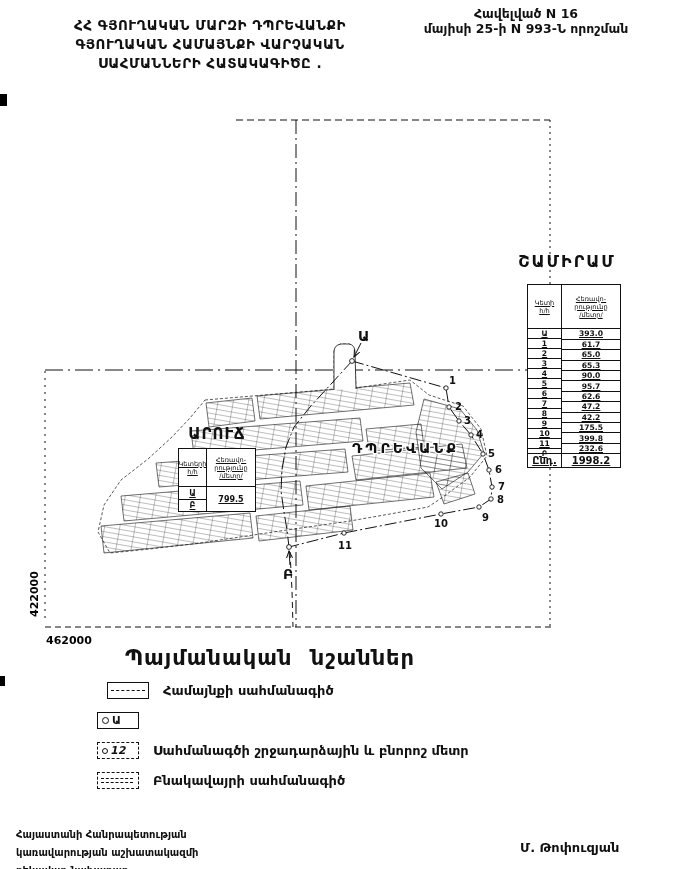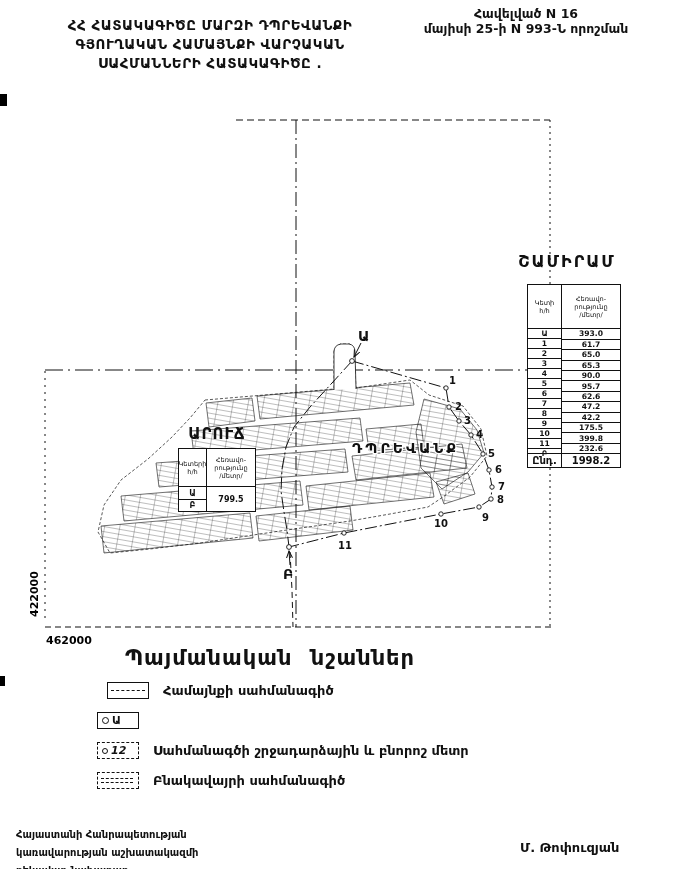--- a/index.html
+++ b/index.html
@@ -12,21 +12,21 @@
   .abs{position:absolute;}
   
   .hdr-left{left:50px;top:16px;width:320px;text-align:center;
     font-size:13.5px;font-weight:bold;line-height:19px;letter-spacing:.5px;z-index:3;}
   .hdr-right{left:385px;top:6px;width:282px;text-align:center;
     font-size:12.5px;font-weight:bold;line-height:15px;z-index:3;}
   
   #map-svg{left:0;top:0;z-index:1;}
   
   .tbl-title{font-weight:bold;text-align:center;z-index:4;}
-  .dist-table{background:#fff;border:1.4px solid #111;display:flex;flex-direction:column;z-index:4;}
+  .dist-table{background:#fff;border:1.4px solid #111;display:flex;flex-direction:column;z-index:4;text-decoration:underline;}
   .dt-head{display:flex;border-bottom:1px solid #111;}
   .dt-head .c1{border-right:1px solid #111;display:flex;flex-direction:column;
     align-items:center;justify-content:center;text-align:center;}
   .dt-head .c2{display:flex;flex-direction:column;align-items:center;justify-content:center;text-align:center;}
   .dt-body{display:flex;}
   .pt-col{display:flex;flex-direction:column;border-right:1px solid #111;}
   .pt-col>div{flex:1;display:flex;align-items:center;justify-content:center;
     border-bottom:1px solid #111;font-weight:bold;}
   .pt-col>div:last-child{border-bottom:none;}
   .val-col{display:flex;flex-direction:column;flex:1;}
@@ -73,21 +73,21 @@
   #footer-right{left:520px;top:840px;font-size:13px;font-weight:600;z-index:3;}
   .artifact{background:#000;z-index:5;}
 </style>
 </head>
 <body>
 
 <div class="abs artifact" style="left:0;top:94px;width:7px;height:12px;"></div>
 <div class="abs artifact" style="left:0;top:676px;width:5px;height:10px;"></div>
 
 <div class="abs hdr-left">
-  <div>ՀՀ ՀԱՏԱԿԱԳԻԾԸ ՄԱՐԶԻ ԴՊՐԵՎԱՆՔԻ</div>
+  <div>ՀՀ ԳՅՈՒՂԱԿԱՆ ՄԱՐԶԻ ԴՊՐԵՎԱՆՔԻ</div>
   <div>ԳՅՈՒՂԱԿԱՆ ՀԱՄԱՅՆՔԻ ՎԱՐՉԱԿԱՆ</div>
   <div>ՍԱՀՄԱՆՆԵՐԻ ՀԱՏԱԿԱԳԻԾԸ .</div>
 </div>
 <div class="abs hdr-right">
   <div>Հավելված N 16</div>
   <div>մայիսի 25-ի N 993-Ն որոշման</div>
 </div>
 
 <svg id="map-svg" class="abs" width="673" height="869" viewBox="0 0 673 869">
   <defs>

